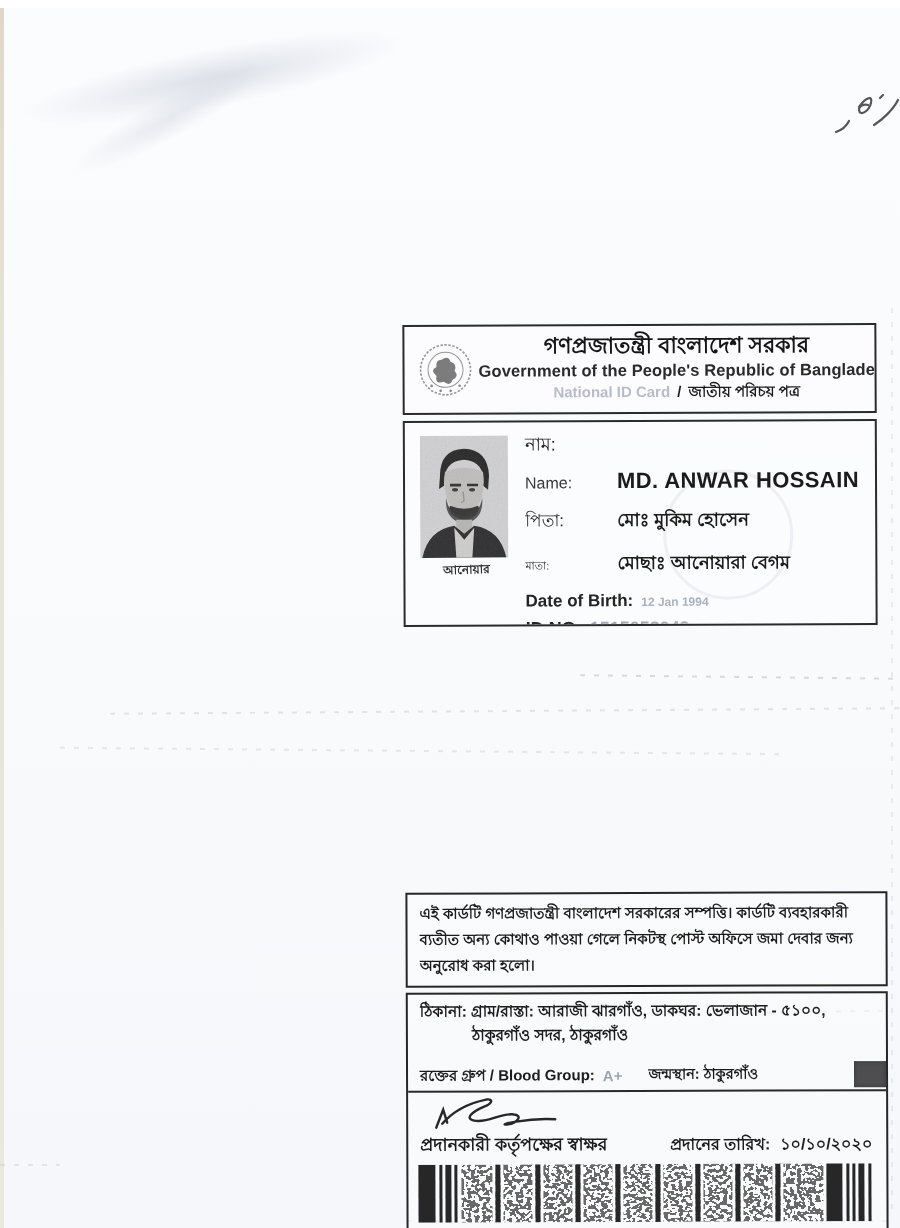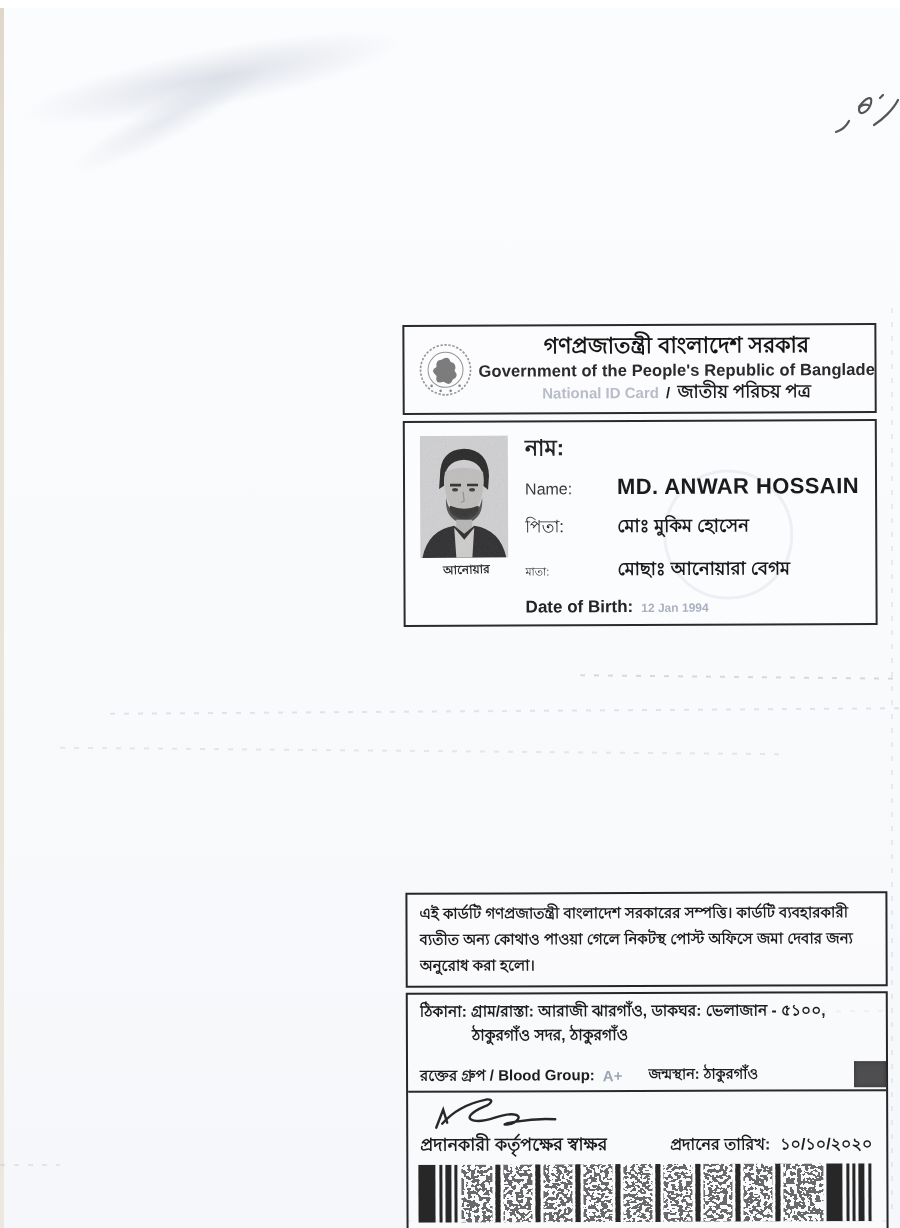--- a/index.html
+++ b/index.html
@@ -16,31 +16,31 @@
   
   .front-card{position:absolute;left:403px;top:316px;width:474px;transform:rotate(-.25deg);}
   .hbox{border:2px solid #2b2b2b;height:86px;position:relative;background:rgba(255,255,255,.35);}
   .seal{position:absolute;left:13px;top:11px;}
   .titles{margin-left:74px;text-align:center;padding-top:7px;overflow:hidden;}
   .title-bn{font-size:22px;font-weight:bold;color:#161616;line-height:26px;white-space:nowrap;}
   .title-en{font-size:16.5px;font-weight:600;color:#2a2a2a;line-height:22px;white-space:nowrap;letter-spacing:.1px;}
   .type-line{font-size:15px;line-height:22px;white-space:nowrap;}
   .type-en{color:#b7bcc7;font-weight:600;}
   .type-sep{color:#1d1d1d;font-weight:bold;margin:0 3px;}
-  .type-bn{color:#1d1d1d;font-weight:bold;font-size:18px;}
+  .type-bn{color:#1d1d1d;font-weight:bold;font-size:15px;}
   .dbox{border:2px solid #2b2b2b;margin-top:6px;height:202px;position:relative;background:rgba(255,255,255,.35);overflow:hidden;}
   .stamp-ghost{position:absolute;left:258px;top:48px;width:124px;height:124px;border:3px solid rgba(176,170,198,.16);border-radius:50%;}
   .photo{position:absolute;left:15px;top:13px;}
   .holder-sign{position:absolute;left:18px;top:138px;width:86px;text-align:center;font-size:12px;font-weight:bold;color:#2c2c2c;transform:rotate(-1.5deg);}
   .fields{position:absolute;left:120px;top:6px;right:6px;}
   .frow{display:flex;align-items:baseline;}
   .flabel{color:#242424;}
   .flabel.w{width:92px;flex:0 0 92px;}
   .fvalue{color:#1b1b1b;}
-  .r1{margin-top:2px;}.r1 .flabel{font-size:22px;font-weight:bold;}.r1 .fvalue{font-size:19px;font-weight:bold;}
+  .r1{margin-top:2px;}.r1 .flabel{font-size:18px;font-weight:normal;}.r1 .fvalue{font-size:19px;font-weight:bold;}
   .r2{margin-top:7px;}.r2 .flabel{font-size:16px;color:#3a3a3a;}.r2 .fvalue{font-size:22px;font-weight:600;letter-spacing:.4px;}
   .r3{margin-top:12px;}.r3 .flabel{font-size:17px;}.r3 .fvalue{font-size:18px;font-weight:bold;}
   .r4{margin-top:12px;}.r4 .flabel{font-size:11px;}.r4 .fvalue{font-size:18px;font-weight:bold;}
   .r5{margin-top:11px;}.r5 .flabel{font-size:17px;font-weight:bold;margin-right:8px;}.r5 .fvalue{font-size:12px;font-weight:600;color:#a9b0bf;}
   .r6{margin-top:7px;}.r6 .flabel{font-size:18px;font-weight:bold;margin-right:8px;}.r6 .fvalue{font-size:18px;font-weight:bold;color:#a3abba;}
   
   .back-card{position:absolute;left:406px;top:884px;width:482px;transform:rotate(-.2deg);}
   .nbox{border:2px solid #262626;padding:6px 12px 8px 12px;background:rgba(255,255,255,.35);}
   .notice{margin:0;font-size:15px;font-weight:bold;color:#1c1c1c;line-height:1.72;overflow:hidden;}
   .lbox{border:2px solid #262626;border-bottom-width:5px;margin-top:5px;position:relative;height:235px;background:rgba(255,255,255,.35);overflow:hidden;}

